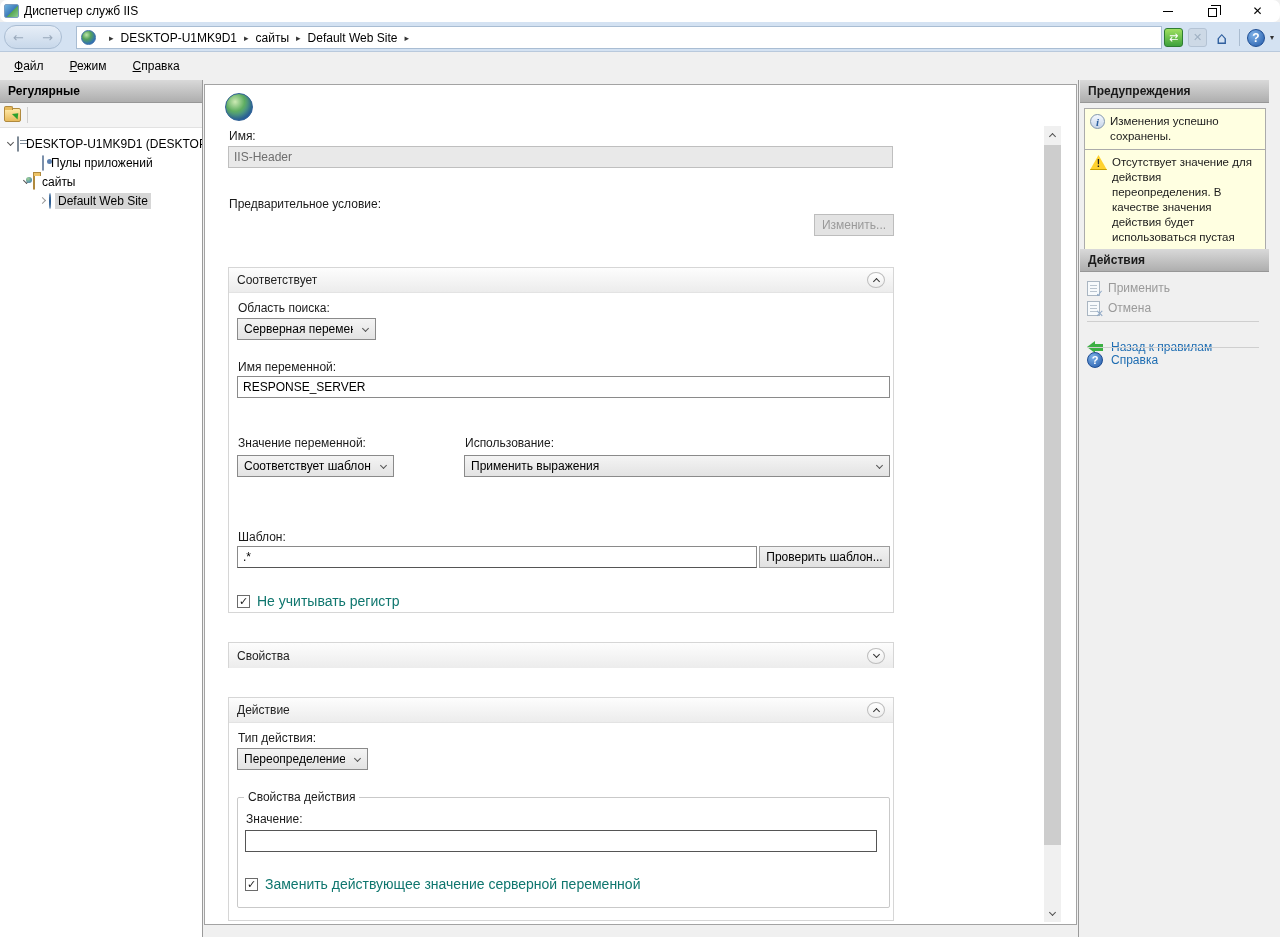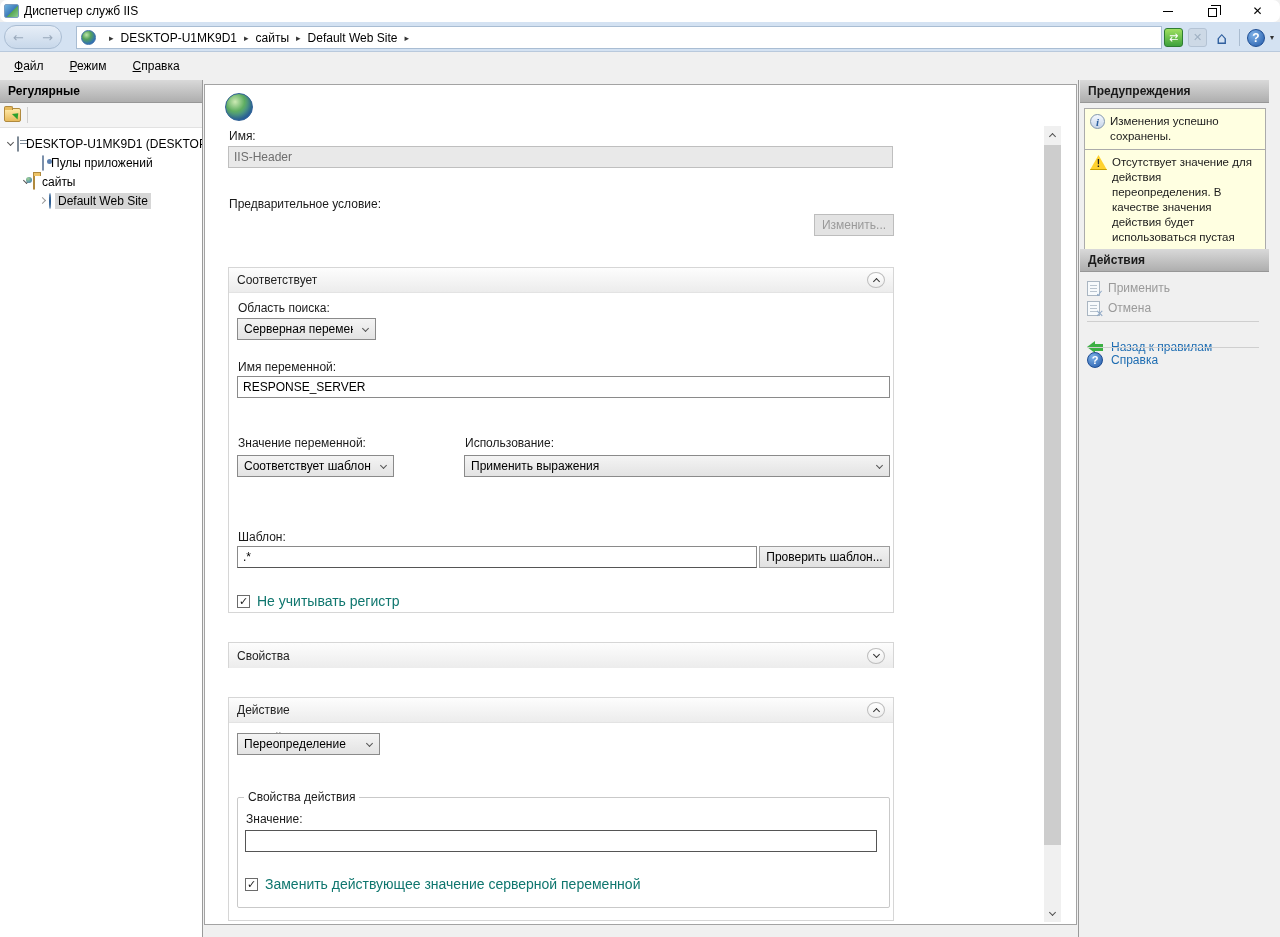--- a/index.html
+++ b/index.html
@@ -267,21 +267,21 @@
       </div>
 
       <div class="section" style="top:612px; height:224px;">
         <div class="section-header">
           <span class="section-title">Действие</span>
           <span class="sec-btn">
               <span class="chev up"></span>
             </span>
         </div>
         <div class="fld-label" style="left:9px; top:33px;">Тип действия:</div>
-        <div class="combo" style="left:8px; top:35px; width:143px;">
+        <div class="combo" style="left:8px; top:50px; width:131px;">
           <span class="cmb-text">Переопределение</span>
           <span class="cmb-arrow"></span>
         </div>
         <fieldset class="groupbox" style="left:8px; top:92px; width:653px; height:118px;">
           <legend>Свойства действия</legend>
           <div class="fld-label" style="left:8px; top:8px;">Значение:</div>
           <input class="txt" style="left: 7px; top: 26px; width: 632px; border-color: rgb(85, 85, 85);" value="">
           <div class="checkbox-row" style="left:7px; top:72px;">
             <span class="cb">✓</span>
             <span class="cb-label">Заменить действующее значение серверной переменной</span>

